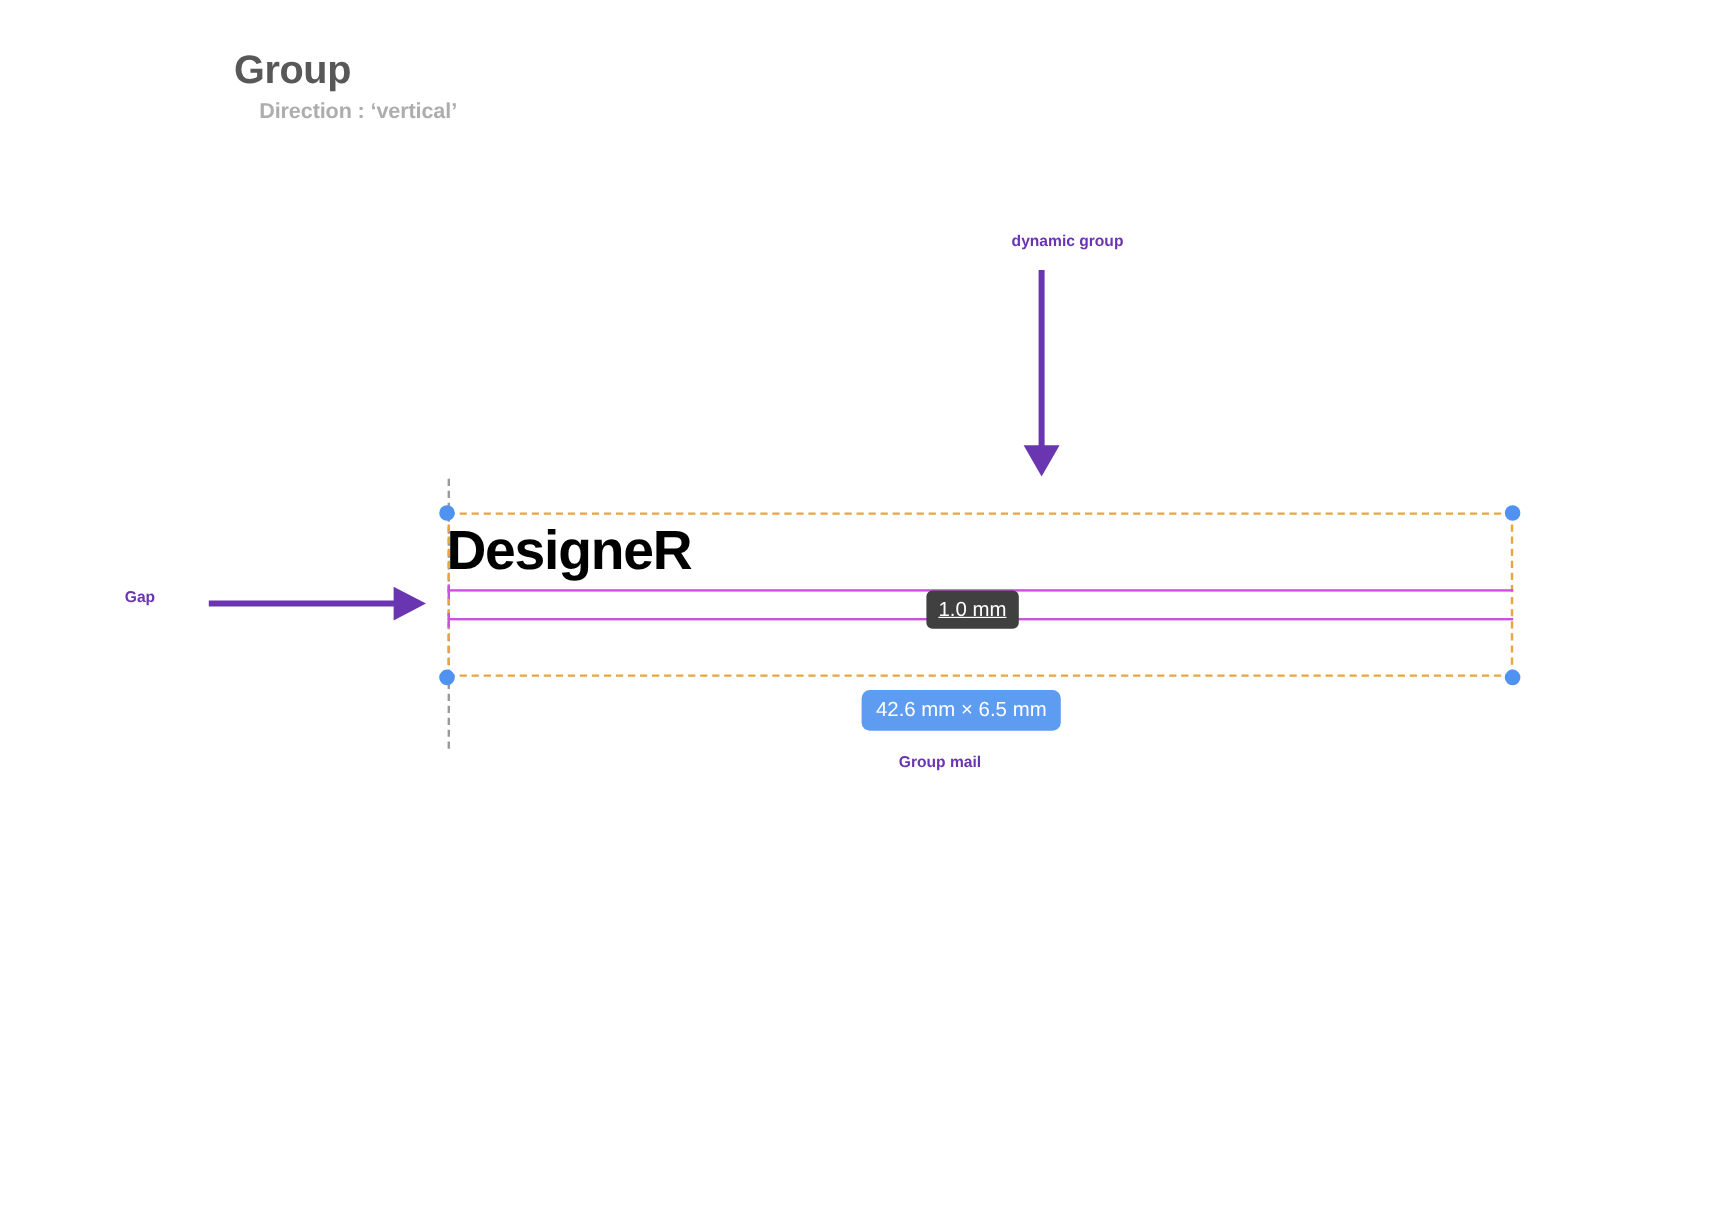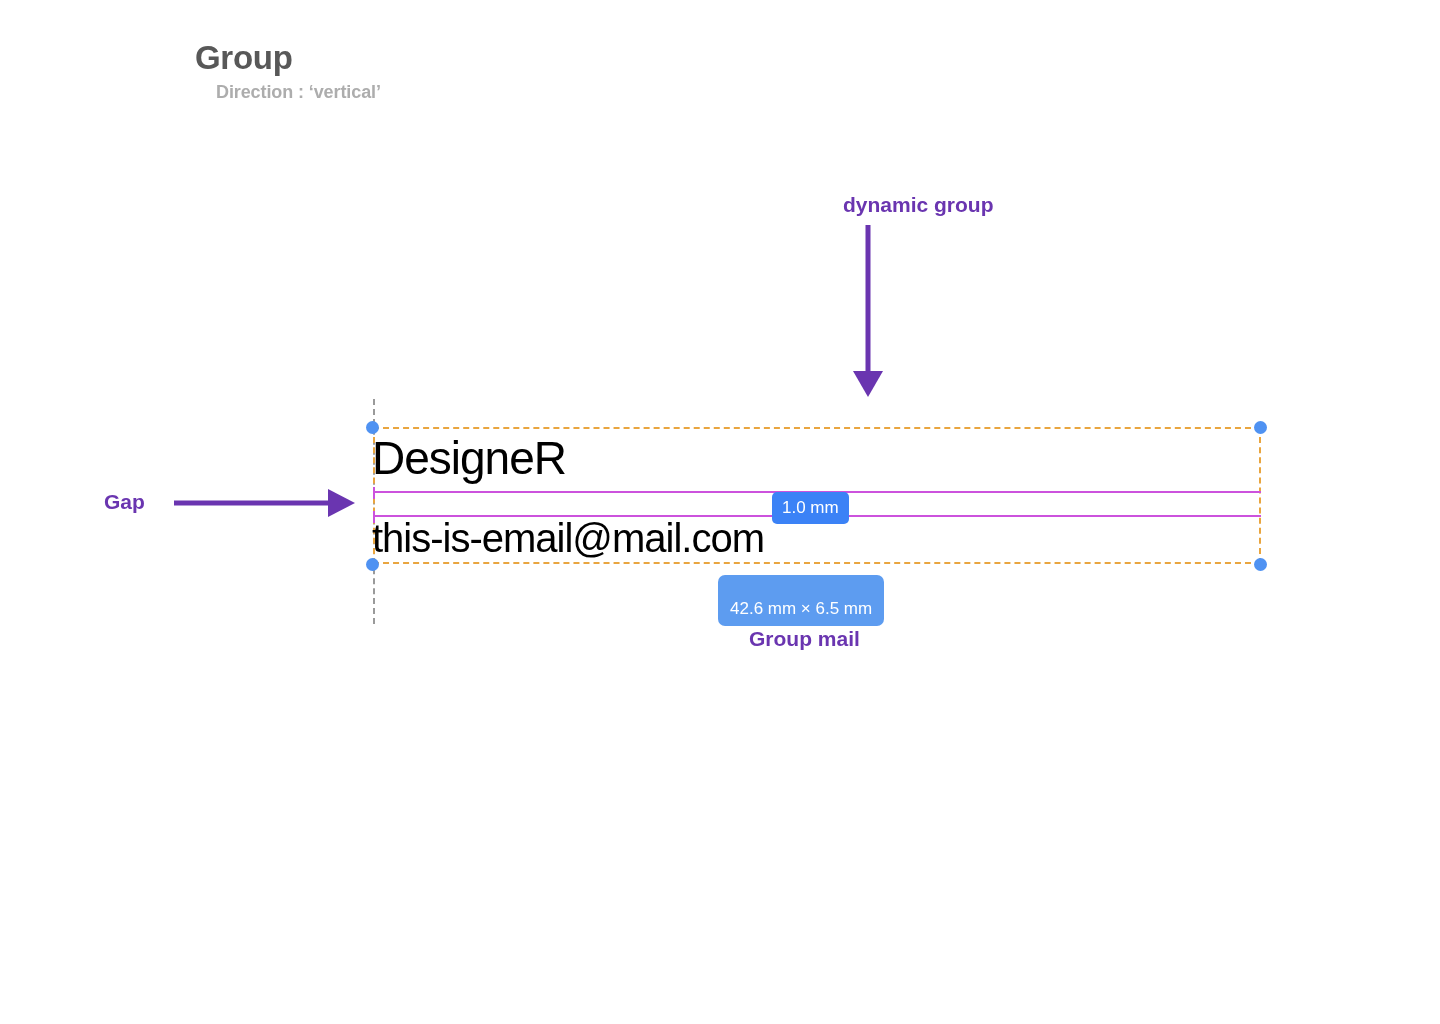--- a/index.html
+++ b/index.html
@@ -38,21 +38,21 @@
     font-weight: bold;
     color: #adadad;
     letter-spacing: -0.1px;
     line-height: 1;
     margin-left: 16px;
   }
 
   
   .anno-label {
     position: absolute;
-    font-size: 21px;
+    font-size: 13px;
     font-weight: bold;
     color: #6a35b0;
     line-height: 1;
     white-space: nowrap;
   }
   #label-dynamic-group { left: 843px; top: 194px; }
   #label-gap           { left: 104px; top: 491px; }
   #label-group-size    { left: 749px; top: 628px; }
 
   
@@ -105,21 +105,21 @@
     color: #000000;
     line-height: 1;
     white-space: nowrap;
     font-family: "Liberation Sans", sans-serif;
     letter-spacing: -1px;
   }
   #text-name {
     left: 372px;
     top: 435px;
     font-size: 46px;
-    font-weight: 400;
+    font-weight: 700;
   }
   #text-email {
     left: 372px;
     top: 518px;
     font-size: 40px;
     font-weight: 500;
   }
 
   
   .gapline {
@@ -146,28 +146,29 @@
     color: #ffffff;
     font-size: 17px;
     line-height: 1;
     white-space: nowrap;
     border-radius: 5px;
     padding: 7px 10px 8px 10px;
   }
   #badge-gap {
     left: 772px;
     top: 492px;
-    background: #3b82f6;
+    background: #404040;
+    text-decoration: underline;
   }
   #badge-size {
     left: 718px;
     top: 575px;
     background: #5d9cf0;
     border-radius: 7px;
-    padding: 25px 12px 9px 12px;
+    padding: 8px 12px 9px 12px;
   }
 </style>
 </head>
 <body>
 
 <div id="stage">
 
   <div class="title">Group</div>
   <div class="subtitle">Direction : ‘vertical’</div>
 
@@ -184,21 +185,20 @@
       <line x1="174" y1="503" x2="330" y2="503" stroke="#6a35b0" stroke-width="5"></line>
       <polygon points="328,489 328,517 355,503" fill="#6a35b0"></polygon>
     </g>
   </svg>
 
   <div class="vguide" id="vguide-left"></div>
 
   <div id="selection-box"></div>
 
   <div class="grp-text" id="text-name">DesigneR</div>
-  <div class="grp-text" id="text-email">this-is-email@mail.com</div>
 
   <div class="gapline" id="gapline-top"></div>
   <div class="gapline" id="gapline-bottom"></div>
   <div class="gaptick" id="gaptick-left"></div>
   <div class="gaptick" id="gaptick-left2"></div>
 
   <div class="badge" id="badge-gap">1.0 mm</div>
   <div class="badge" id="badge-size">42.6 mm × 6.5 mm</div>
 
   <div class="handle" id="handle-tl"></div>

